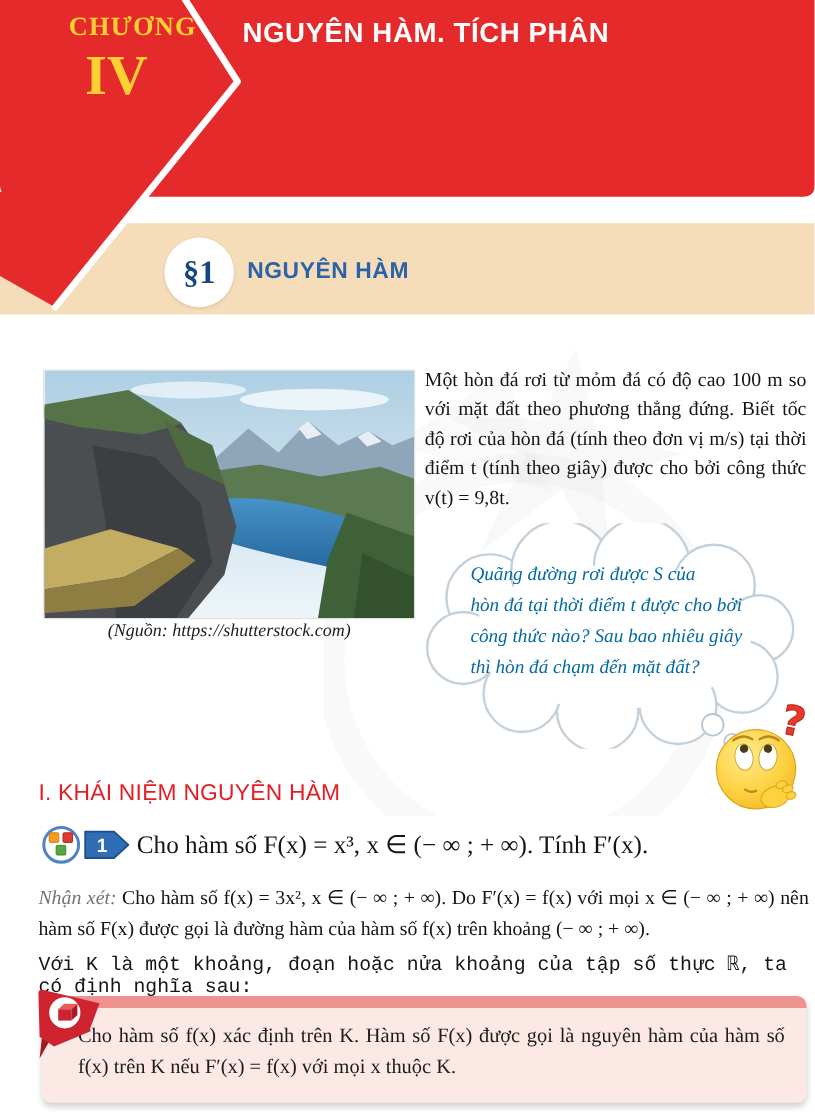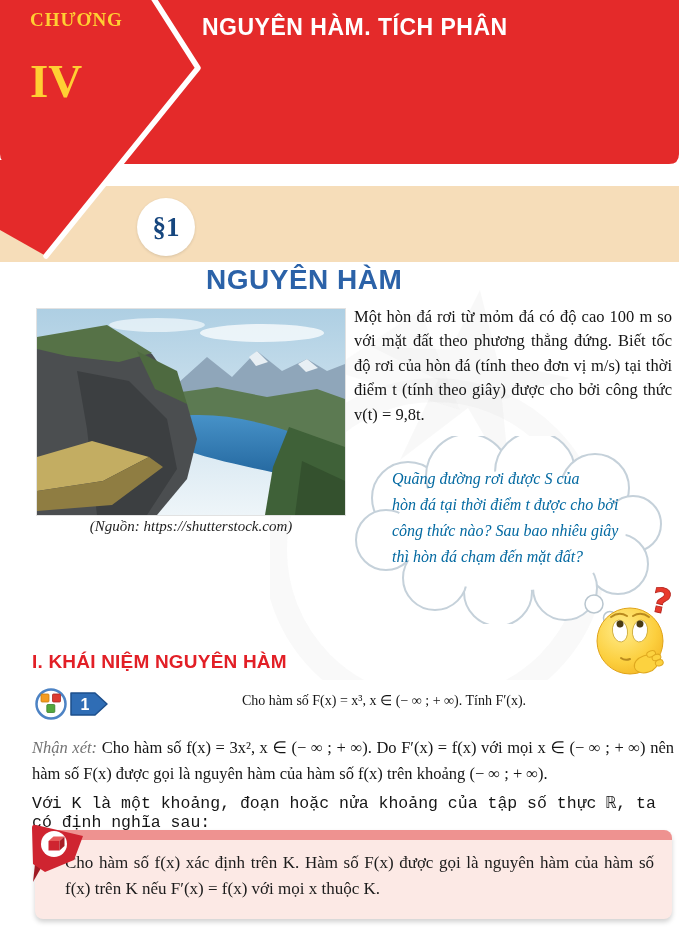--- a/index.html
+++ b/index.html
@@ -2,56 +2,56 @@
 <html><head>
 <meta charset="utf-8">
 <style>
   html,body{margin:0;padding:0;background:#fff;}
   .page{position:relative;width:679px;height:927px;background:#ffffff;overflow:hidden;
         font-family:"Liberation Serif",serif;}
   .abs{position:absolute;}
 
   
   .hdr-svg{left:0;top:0;width:679px;height:270px;}
-  .chapter-label{left:30px;top:9px;width:134px;text-align:left;color:#ffcf33;
-     font-family:"Liberation Serif",serif;font-weight:700;font-size:19px;letter-spacing:1px;}
-  .chapter-num{left:30px;top:36px;width:134px;color:#ffcf33;
-     font-family:"Liberation Serif",serif;font-weight:700;font-size:47px;margin-top:18px;}
+  .chapter-label{left:30px;top:9px;width:134px;text-align:right;color:#ffcf33;
+     font-family:"Liberation Serif",serif;font-weight:700;font-size:22px;letter-spacing:1px;}
+  .chapter-num{left:30px;top:36px;width:134px;text-align:center;color:#ffcf33;
+     font-family:"Liberation Serif",serif;font-weight:700;font-size:47px;}
   .hdr-title{left:202px;top:14px;width:470px;color:#ffffff;
      font-family:"Liberation Sans",sans-serif;font-weight:700;font-size:23px;letter-spacing:.5px;}
   .hdr-intro{left:202px;top:84px;width:468px;color:#ffffff;text-align:justify;
      font-family:"Liberation Sans",sans-serif;font-size:15.5px;line-height:1.52;}
 
   
   .lesson-circle{left:137px;top:198px;width:58px;height:58px;border-radius:50%;background:#fff;
      box-shadow:0 1px 3px rgba(0,0,0,.12);display:flex;align-items:center;justify-content:center;
      color:#16467e;font-family:"Liberation Serif",serif;font-weight:700;font-size:27px;}
   .lesson-title{left:206px;top:216px;color:#2b62a8;font-family:"Liberation Sans",sans-serif;
-     font-weight:700;font-size:28px;letter-spacing:.5px;margin-top:48px;}
+     font-weight:700;font-size:19px;letter-spacing:.5px;}
 
   
   .watermark{left:270px;top:250px;width:400px;height:430px;opacity:.55;pointer-events:none;}
 
   
   .photo{left:37px;top:309px;width:308px;height:206px;box-shadow:0 0 0 1px #e2e2e2;}
   .photo-caption{left:37px;top:518px;width:308px;text-align:center;font-style:italic;
      font-size:15px;color:#1d1d1d;}
   .problem-text{left:354px;top:305px;width:318px;text-align:justify;font-size:16.5px;
      line-height:1.48;color:#151515;}
   .cloud-svg{left:350px;top:436px;width:320px;height:188px;}
   .cloud-text{left:392px;top:466px;width:268px;font-style:italic;font-size:16px;
      line-height:1.62;color:#0369a1;white-space:pre-line;}
   .emoji-svg{left:580px;top:578px;width:100px;height:104px;}
 
   
   .sec-heading{left:32px;top:651px;color:#e21f26;font-family:"Liberation Sans",sans-serif;
-     font-weight:700;font-size:19px;letter-spacing:.2px;}
+     font-weight:400;font-size:19px;letter-spacing:.2px;}
   .act-icon{left:34px;top:687px;width:34px;height:34px;}
   .act-badge{left:69px;top:691px;width:40px;height:26px;}
-  .act-text{left:114px;top:692px;width:540px;font-size:14px;color:#151515;text-align:center;}
+  .act-text{left:114px;top:692px;width:540px;font-size:21px;color:#151515;}
   .remark{left:32px;top:735px;width:642px;text-align:justify;font-size:16.5px;
      line-height:1.55;color:#151515;}
   .remark-label{color:#737373;font-style:italic;}
   .para-k{left:32px;top:793px;width:642px;font-size:16.5px;color:#151515;font-family:Liberation Mono, monospace;}
 
   
   .def-box{left:35px;top:830px;width:637px;background:#fce9e5;border-radius:8px;
      box-shadow:0 3px 5px rgba(0,0,0,.18);}
   .def-bar{position:absolute;left:0;top:0;right:0;height:10px;background:#ee9290;
      border-radius:8px 8px 0 0;}
@@ -178,21 +178,21 @@
     <rect x="12.8" y="17.5" width="8" height="8" rx="1" fill="#53a83e" stroke="#3a7d2b" stroke-width=".8"></rect>
   </svg>
   <svg class="abs act-badge" viewBox="0 0 40 26">
     <polygon points="2,2 26,2 38,13 26,24 2,24" fill="#2f6db5" stroke="#1d4f8c" stroke-width="1.5" stroke-linejoin="round"></polygon>
     <text x="16" y="19" text-anchor="middle" font-family="Liberation Sans, sans-serif" font-size="16" font-weight="bold" fill="#ffffff">1</text>
   </svg>
   <div class="abs act-text">Cho hàm số F(x) = x³, x ∈ (− ∞ ; + ∞). Tính F′(x).</div>
 
   <div class="abs remark">
     <span class="remark-label">Nhận xét:</span>
-    <span>Cho hàm số f(x) = 3x², x ∈ (− ∞ ; + ∞). Do F′(x) = f(x) với mọi x ∈ (− ∞ ; + ∞) nên hàm số F(x) được gọi là nguyên hàm của hàm số f(x) trên khoảng (− ∞ ; + ∞).</span>
+    <span>Cho hàm số f(x) = 3x², x ∈ (− ∞ ; + ∞). Do F′(x) = f(x) với mọi x ∈ (− ∞ ; + ∞) nên hàm số F(x) được gọi là đường hàm của hàm số f(x) trên khoảng (− ∞ ; + ∞).</span>
   </div>
 
   <div class="abs para-k">Với K là một khoảng, đoạn hoặc nửa khoảng của tập số thực ℝ, ta có định nghĩa sau:</div>
 
   <div class="abs def-box">
     <div class="def-bar"></div>
     <svg class="def-icon" viewBox="0 0 58 64">
       <polygon points="12,48 4,62 6,44" fill="#a01a24"></polygon>
       <path d="M3,8 Q3,4 7,5 L54,16 L45,40 L16,52 L4,44 Z" fill="#cf2430"></path>
       <circle cx="25" cy="24" r="13" fill="#ffffff"></circle>

